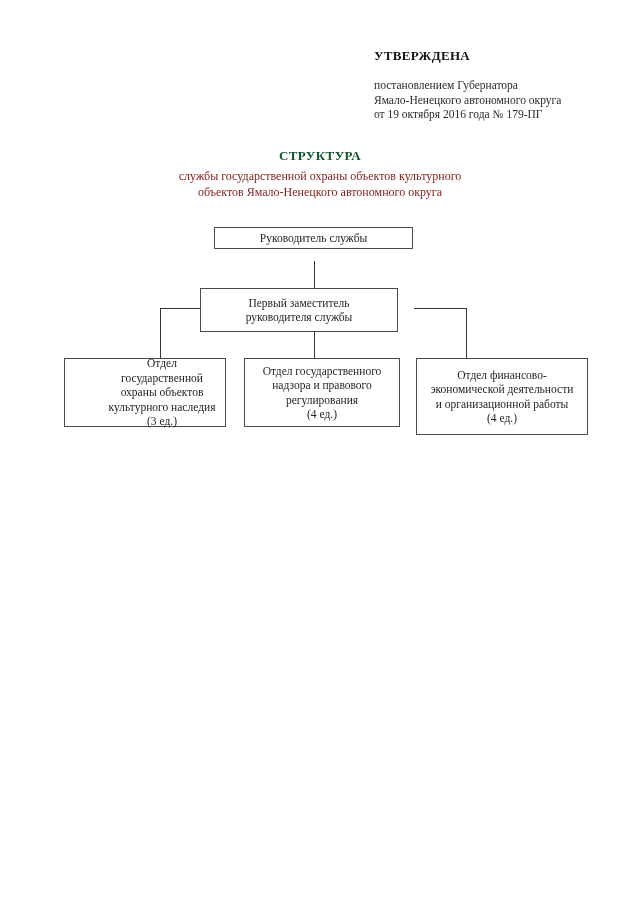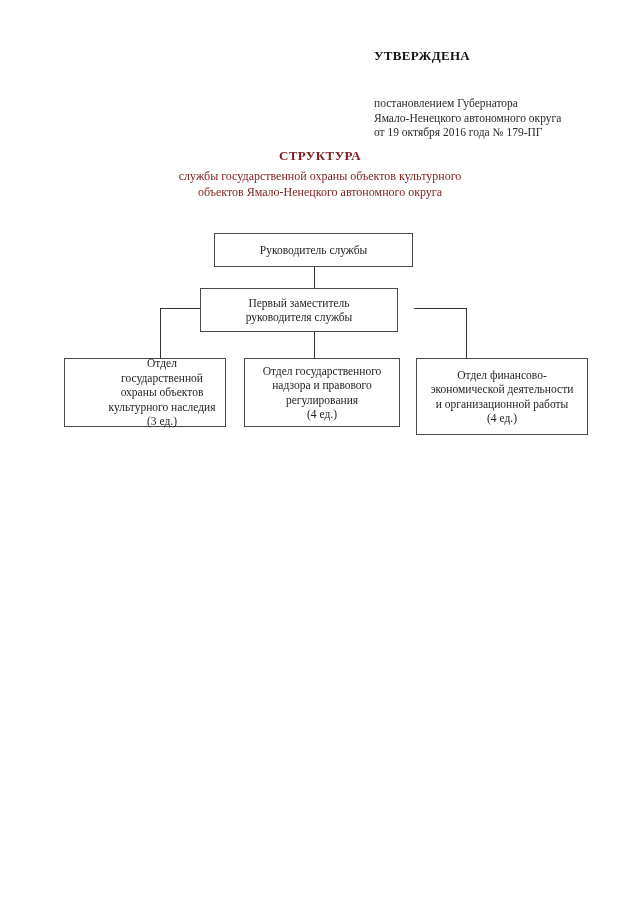--- a/index.html
+++ b/index.html
@@ -21,42 +21,42 @@
     position: absolute;
     left: 374px;
     top: 48px;
     width: 240px;
   }
   .approval-title {
     font-size: 13px;
     font-weight: bold;
     letter-spacing: 0.3px;
     color: #141414;
-    margin-bottom: 32px;
+    margin-bottom: 14px;
   }
   .approval-line {
     font-size: 11.5px;
     line-height: 14.5px;
     color: #2b2b2b;
     white-space: nowrap;
   }
 
   
   .doc-title-wrap {
     position: absolute;
     left: 0;
     top: 148px;
     width: 640px;
     text-align: center;
   }
   .doc-title {
     font-size: 13px;
     font-weight: bold;
     letter-spacing: 0.4px;
-    color: #7f1d1d;
+    color: #14532d;
     margin-bottom: 4px;
   }
   .doc-subtitle {
     font-size: 12px;
     line-height: 16px;
     color: #7f1d1d;
   }
 
   
   .chart {
@@ -75,23 +75,23 @@
     align-items: center;
     justify-content: center;
     text-align: center;
     font-size: 11.5px;
     line-height: 14.5px;
     color: #1f1f1f;
     padding: 3px 6px;
   }
   .node-head {
     left: 214px;
-    top: 233px;
+    top: 227px;
     width: 199px;
-    height: 34px;
+    height: 22px;
   }
   .node-deputy {
     left: 200px;
     top: 288px;
     width: 198px;
     height: 44px;
   }
   .node-dept-1 {
     left: 64px;
     top: 358px;

